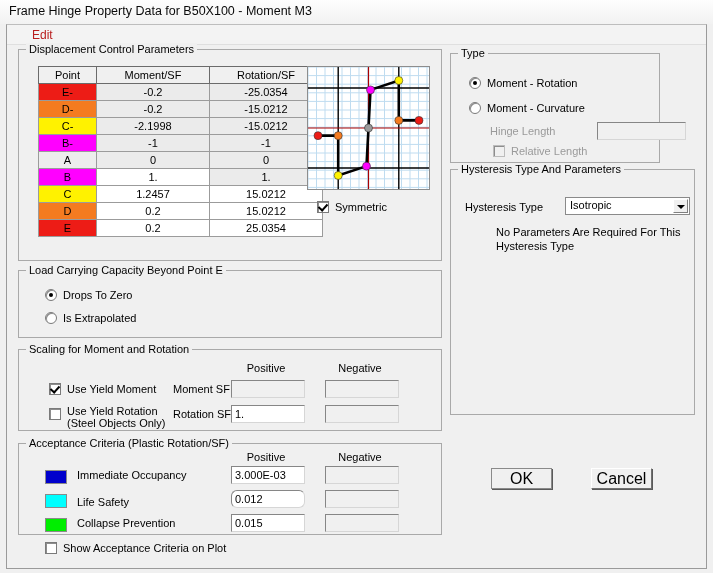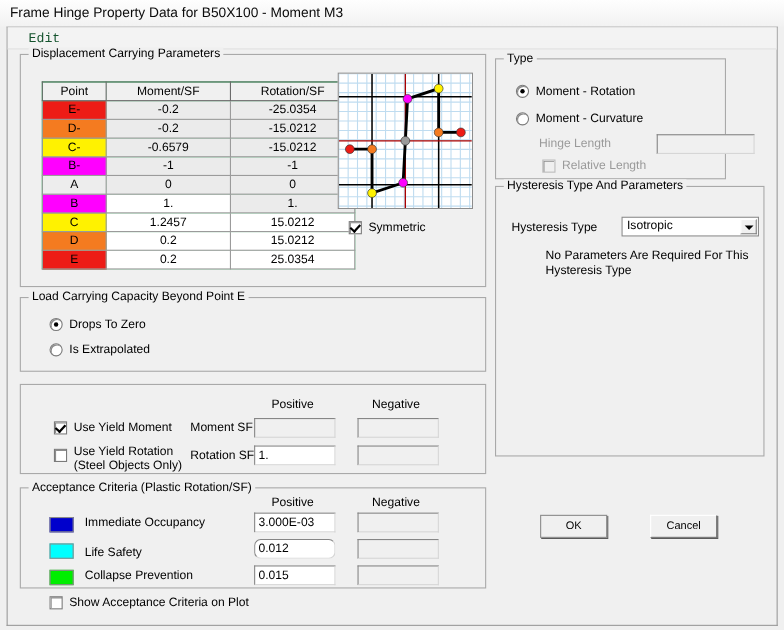--- a/index.html
+++ b/index.html
@@ -24,32 +24,32 @@
   .client{
     position:absolute;left:6px;top:24px;width:701px;height:545px;
     background:#f0f0f0;border:1px solid #9a9a9a;border-top-color:#bdbdbd;
     box-sizing:border-box;
   }
   .menubar{
     position:absolute;left:0;top:0;width:699px;height:19px;
     background:#f3f3f3;border-bottom:1px solid #dfdfdf;
   }
   .menubar .mi{
-    position:absolute;left:19px;top:3px;font-size:12px;color:#14532d;font-family:Liberation Mono, monospace;
+    position:absolute;left:25px;top:3px;font-size:12px;color:#b91c1c;
   }
 
   
   .grp{position:absolute;border:1px solid #a9a9a9;box-sizing:border-box;}
   .grp>.lg{
     position:absolute;top:-7px;left:7px;background:#f0f0f0;
     padding:0 3px;font-size:11px;color:#000;white-space:nowrap;
   }
 
   
-  .tbl{position:absolute;border-collapse:collapse;border:1px solid #000;background:#22c55e;margin-top:8px;}
+  .tbl{position:absolute;border-collapse:collapse;border:1px solid #000;background:#fca5a5;}
   .tbl td,.tbl th{
     border:1px solid #9b9b9b;font-weight:normal;font-size:11px;
     text-align:center;height:16px;padding:0;line-height:16px;
   }
   .tbl th{background:#f0f0f0;border:1px solid #6b6b6b;}
   .cPoint{width:57px;}
   .cVal{width:112px;}
   .gray{background:#ebebeb;}
   .white{background:#ffffff;}
 
@@ -101,41 +101,41 @@
   }
   .combo .carrow::after{
     content:"";position:absolute;left:3px;top:5px;
     border-left:4px solid transparent;border-right:4px solid transparent;
     border-top:4px solid #000;
   }
   .btn{
     position:absolute;height:21px;background:#f0f0f0;
     border:1px solid #fff;border-right-color:#707070;border-bottom-color:#707070;
     box-shadow:1px 1px 0 #5a5a5a;
-    box-sizing:border-box;font-size:10px;text-align:center;line-height:19px;
+    box-sizing:border-box;font-size:16px;text-align:center;line-height:19px;
   }
   .btn.def{border:1px solid #8a8a8a;box-shadow:1px 1px 0 #5a5a5a;}
   .sw{position:absolute;width:22px;height:14px;border:1px solid #8a8a8a;box-sizing:border-box;}
   .hdrlbl{position:absolute;font-size:11px;text-align:center;}
 </style>
 </head>
 <body>
 
 <div class="titlebar">
   <div class="ttl">Frame Hinge Property Data for B50X100 - Moment M3</div>
 </div>
 
 <div class="client">
 
   <div class="menubar">
     <div class="mi">Edit</div>
   </div>
 
   <div class="grp" style="left:11px;top:24px;width:424px;height:212px;">
-    <div class="lg">Displacement Carrying Parameters</div>
+    <div class="lg">Displacement Control Parameters</div>
 
     <table class="tbl" style="left:19px;top:16px;">
       <thead>
         <tr>
           <th class="cPoint">Point</th>
           <th class="cVal">Moment/SF</th>
           <th class="cVal">Rotation/SF</th>
         </tr>
       </thead>
       <tbody id="tbl-body">
@@ -144,21 +144,21 @@
             <td class="cVal gray">-0.2</td>
             <td class="cVal gray">-25.0354</td>
           </tr>
           <tr>
             <td class="cPoint" style="background: rgb(244, 123, 32);">D-</td>
             <td class="cVal gray">-0.2</td>
             <td class="cVal gray">-15.0212</td>
           </tr>
           <tr>
             <td class="cPoint" style="background: rgb(255, 242, 0);">C-</td>
-            <td class="cVal gray">-0.6579</td>
+            <td class="cVal gray">-2.1998</td>
             <td class="cVal gray">-15.0212</td>
           </tr>
           <tr>
             <td class="cPoint" style="background: rgb(255, 0, 255);">B-</td>
             <td class="cVal gray">-1</td>
             <td class="cVal gray">-1</td>
           </tr>
           <tr>
             <td class="cPoint" style="background: rgb(237, 237, 237);">A</td>
             <td class="cVal gray">0</td>
@@ -284,20 +284,21 @@
     <div class="lg">Load Carrying Capacity Beyond Point E</div>
 
     <div class="radio on" style="left:26px;top:18px;"></div>
     <div class="lbl" style="left:44px;top:18px;">Drops To Zero</div>
 
     <div class="radio" style="left:26px;top:41px;"></div>
     <div class="lbl" style="left:44px;top:41px;">Is Extrapolated</div>
   </div>
 
   <div class="grp" style="left:11px;top:324px;width:424px;height:82px;">
+    <div class="lg">Scaling for Moment and Rotation</div>
 
     <div class="hdrlbl" style="left:212px;top:12px;width:70px;">Positive</div>
     <div class="hdrlbl" style="left:306px;top:12px;width:70px;">Negative</div>
 
     <div class="chk on" style="left:30px;top:33px;"></div>
     <div class="lbl" style="left:48px;top:33px;">Use Yield Moment</div>
     <div class="lbl" style="left:154px;top:33px;">Moment SF</div>
     <div class="field dis" style="left:212px;top:30px;width:74px;"></div>
     <div class="field dis" style="left:306px;top:30px;width:74px;"></div>
 

